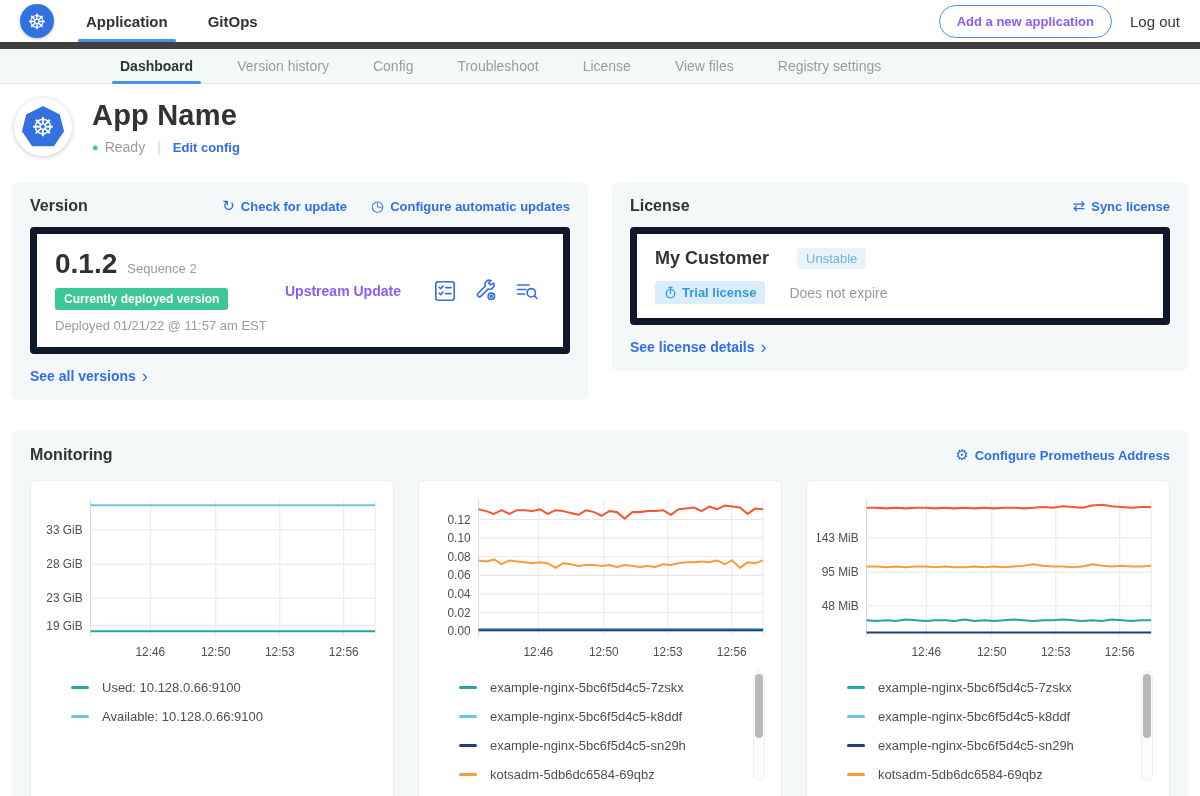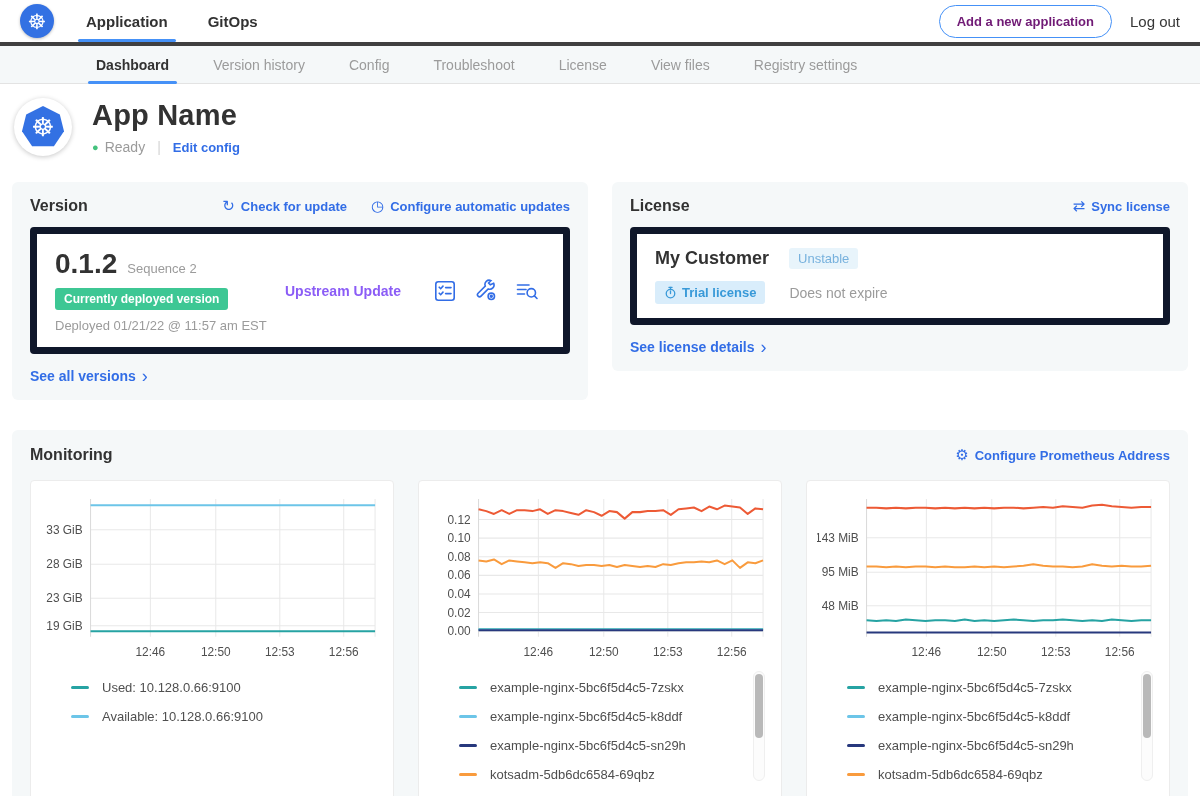--- a/index.html
+++ b/index.html
@@ -7,25 +7,25 @@
     font-family:"Liberation Sans", sans-serif; color:#323232; }
 
   
   .topnav { height:42px; display:flex; align-items:center; padding:0 20px; background:#fff; position:relative; }
   .brand-circle { width:34px; height:34px; border-radius:50%; background:#3371e3; display:flex; align-items:center; justify-content:center; box-shadow:0 1px 3px rgba(0,0,0,.25); }
   .brand-circle .wheel { color:#fff; font-size:21px; line-height:1; }
   .topnav-tabs { display:flex; height:100%; margin-left:30px; }
   .topnav-tab { display:flex; align-items:center; padding:0 2px; margin-right:36px; font-size:15px; font-weight:bold; color:#323232; position:relative; cursor:pointer; }
   .topnav-tab.active::after { content:""; position:absolute; left:-6px; right:-6px; bottom:0; height:3px; background:#4591f7; border-radius:2px; }
   .topnav-right { margin-left:auto; display:flex; align-items:center; gap:18px; }
-  .add-app-btn { border:1px solid #4591f7; color:#701a75; background:#fff; font-weight:bold; font-size:13px; padding:8px 17px; border-radius:18px; cursor:pointer; font-family:inherit; }
+  .add-app-btn { border:1px solid #4591f7; color:#8b5cf6; background:#fff; font-weight:bold; font-size:13px; padding:8px 17px; border-radius:18px; cursor:pointer; font-family:inherit; }
   .logout { font-size:15px; color:#363636; cursor:pointer;text-align:right; }
 
   
-  .subnav { height:42px; background:#f5f8f9; border-top:4px solid #404040; border-bottom:1px solid #e3e3e3; display:flex; align-items:stretch; padding-left:96px; }
+  .subnav { height:42px; background:#f5f8f9; border-top:7px solid #404040; border-bottom:1px solid #e3e3e3; display:flex; align-items:stretch; padding-left:120px; }
   .subnav-tab { display:flex; align-items:center; margin-right:44px; font-size:14px; color:#9b9b9b; position:relative; cursor:pointer; white-space:nowrap; }
   .subnav-tab.active { color:#323232; font-weight:bold; }
   .subnav-tab.active::after { content:""; position:absolute; left:-8px; right:-8px; bottom:-1px; height:3px; background:#4591f7; border-radius:2px; }
 
   
   .app-header { display:flex; align-items:center; padding:14px 20px 16px 14px; }
   .app-logo { width:58px; height:58px; border-radius:50%; background:#fff; box-shadow:0 1px 5px rgba(0,0,0,.22); display:flex; align-items:center; justify-content:center; }
   .app-logo .hept { width:42px; height:42px; background:#3371e3; clip-path:polygon(50% 0%,90% 20%,100% 60%,76% 96%,24% 96%,0% 60%,10% 20%); display:flex; align-items:center; justify-content:center; }
   .app-logo .wheel { color:#fff; font-size:26px; line-height:1; }
   .app-title-block { margin-left:20px; }
@@ -51,21 +51,21 @@
   .version-number { font-size:28px; font-weight:bold; color:#323232; }
   .sequence { font-size:13px; color:#9b9b9b; }
   .deployed-badge { display:inline-block; margin-top:8px; background:#3dc794; color:#fff; font-size:12px; font-weight:bold; padding:4px 9px; border-radius:3px; }
   .deployed-at { margin-top:8px; font-size:13px; color:#9b9b9b; }
   .upstream { flex:1; font-size:14px; font-weight:bold; color:#8b5cf6; }
   .version-icons { display:flex; gap:17px; align-items:center; margin-right:6px; }
   .vicon { cursor:pointer; display:flex; }
   .see-link { margin-top:13px; display:flex; align-items:center; gap:6px; color:#326de6; font-weight:bold; font-size:14px; cursor:pointer; }
   .see-link .chev { font-size:18px; line-height:1; font-weight:normal; }
 
-  .license-inner .customer-row { display:flex; align-items:center; gap:20px; }
+  .license-inner .customer-row { display:flex; align-items:center; gap:28px; }
   .customer-name { font-size:18px; font-weight:bold; color:#323232; }
   .channel-badge { background:#e8f4fb; color:#77b1dd; font-size:13px; padding:3px 9px; border-radius:3px; }
   .license-row2 { margin-top:12px; display:flex; align-items:center; gap:24px; }
   .trial-badge { background:#d9edfb; color:#3899d8; font-size:13px; font-weight:bold; padding:4px 9px; border-radius:3px; display:flex; align-items:center; gap:5px; }
   .expiry { font-size:14px; color:#9b9b9b; }
 
   
   .monitoring { margin:30px 12px 16px; background:#f5f8f9; border-radius:6px; padding:16px 18px; }
   .charts-row { display:flex; gap:24px; margin-top:16px; }
   .chart-card { flex:1; background:#fff; border:1px solid #ececec; border-radius:4px; padding:12px 10px 14px; }

